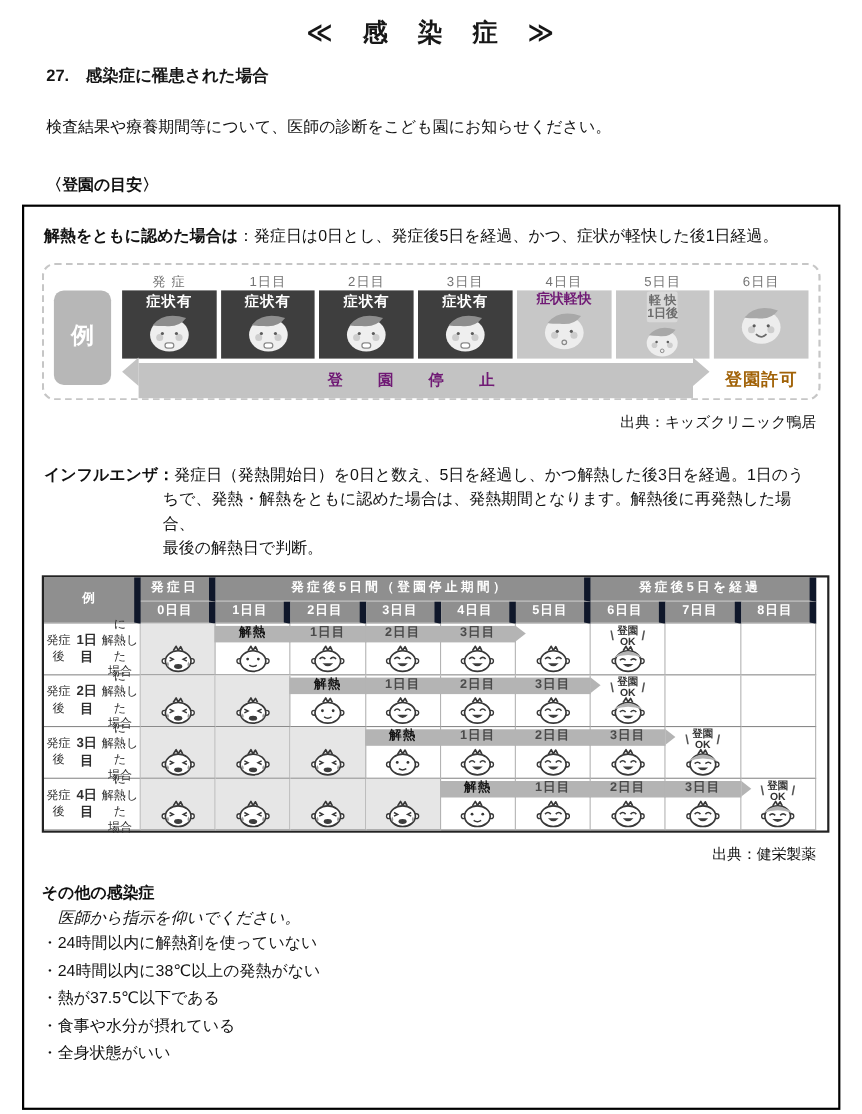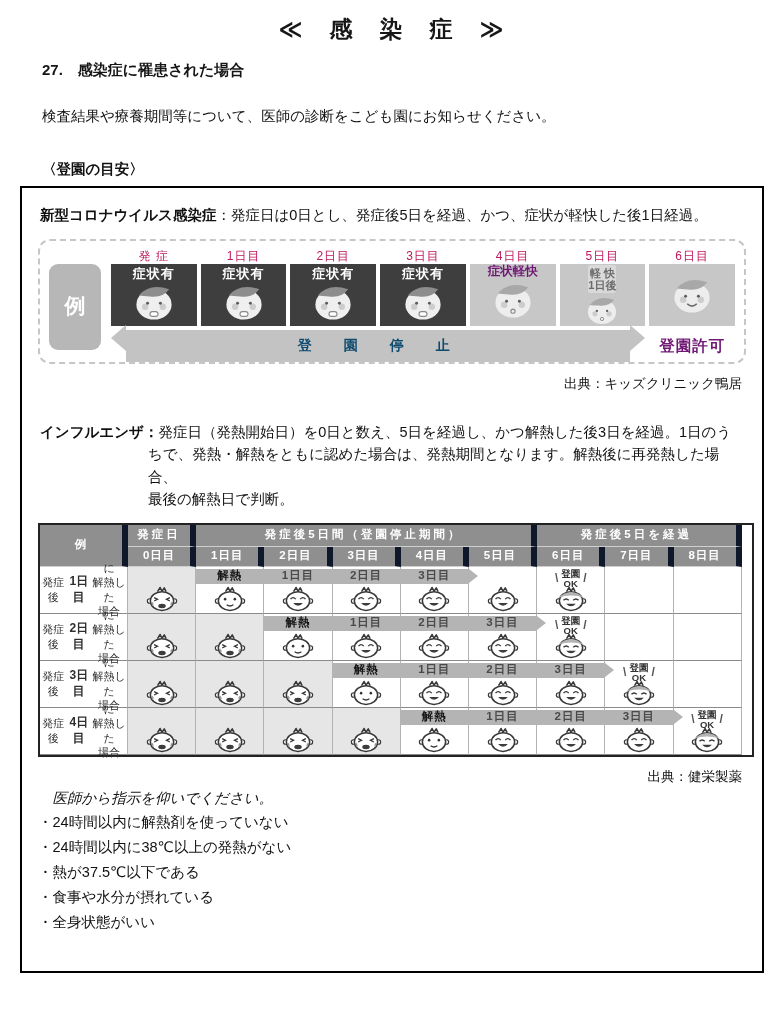--- a/index.html
+++ b/index.html
@@ -29,42 +29,42 @@
     margin-top:12px;padding:7px 9px 6px;display:flex;gap:10px;
   }
   .rei-box{
     width:52px;background:#b7b7b7;border-radius:9px;color:#fff;
     font-size:21px;font-weight:bold;display:flex;align-items:center;justify-content:center;
     margin:16px 0 6px;flex:none;
   }
   .ccols-wrap{flex:1;}
   .ccols{display:grid;grid-template-columns:repeat(7,1fr);gap:4px;}
   .ccol .cday{
-    height:16px;font-size:12px;color:#be185d;text-align:center;
+    height:16px;font-size:12px;color:#737373;text-align:center;
     letter-spacing:1px;line-height:16px;
   }
   .cbox{height:62px;display:flex;flex-direction:column;align-items:center;justify-content:flex-start;overflow:hidden;}
   .cbox.sick{background:#3e3e3e;}
   .cbox.sick .clabel{color:#fff;font-size:13px;font-weight:bold;letter-spacing:1px;line-height:15px;padding-top:2px;}
   .cbox.better,.cbox.better2,.cbox.ok{background:#c7c7c7;}
   .cbox.better .clabel{color:#701a75;font-size:12.5px;font-weight:bold;line-height:15px;padding-top:0;}
   .cbox.better2 .clabel{color:#6c6c6c;font-size:11px;font-weight:bold;line-height:12px;padding-top:2px;text-align:center;background:#d9d9d9;padding:2px 0;border-radius:2px;margin-top:1px;}
   .cbox.ok{justify-content:center;}
   .cbox svg{margin-top:1px;}
   .carrow{display:grid;grid-template-columns:repeat(7,1fr);gap:4px;margin-top:4px;height:26px;align-items:center;}
   .cband{
     grid-column:1/7;position:relative;height:32px;background:#c3c3c3;margin:0 15px;
     display:flex;align-items:center;justify-content:center;
-    color:#0c4a6e;font-weight:bold;font-size:14px;letter-spacing:9px;
+    color:#701a75;font-weight:bold;font-size:14px;letter-spacing:9px;
   }
   .cband::before{content:'';position:absolute;left:-15px;top:-5px;
     border-right:15px solid #c3c3c3;border-top:13.5px solid transparent;border-bottom:13.5px solid transparent;}
   .cband::after{content:'';position:absolute;right:-15px;top:-5px;
     border-left:15px solid #c3c3c3;border-top:13.5px solid transparent;border-bottom:13.5px solid transparent;}
-  .callow{grid-column:7;text-align:center;font-size:15.5px;font-weight:bold;color:#701a75;letter-spacing:1px;}
+  .callow{grid-column:7;text-align:center;font-size:15.5px;font-weight:bold;color:#a16207;letter-spacing:1px;}
   .source-line{text-align:right;font-size:13.5px;margin:10px 4px 0;color:#111;}
   
   .flu-lead{margin:26px 2px 0;padding-left:108px;text-indent:-108px;}
   .flu-table{
     margin-top:12px;width:712px;border:2px solid #222;
     display:grid;grid-template-columns:88px repeat(9,68.2px);
     grid-template-rows:22px 20px repeat(4,47px);
     background:#fff;box-sizing:content-box;
   }
   .fth{
@@ -113,21 +113,21 @@
 
 <div class="page-title">≪　感　染　症　≫</div>
 
 <div class="sec-head">27.　感染症に罹患された場合</div>
 <p class="body-par"><br><span>検査結果や療養期間等について、医師の診断をこども園にお知らせください。</span></p>
 
 <div class="meyasu">〈登園の目安〉</div>
 
 <div class="bigbox">
 
-  <p class="covid-lead"><b>新型コロナウイルス感染症</b><span>：発症日は0日とし、発症後5日を経過、かつ、症状が軽快した後1日経過。</span></p>
+  <p class="covid-lead"><b>解熱をともに認めた場合は</b><span>：発症日は0日とし、発症後5日を経過、かつ、症状が軽快した後1日経過。</span></p>
 
   <div class="cdiag">
     <div class="rei-box">例</div>
     <div class="ccols-wrap">
       <div class="ccols">
           <div class="ccol">
             <div class="cday">発 症</div>
             <div class="cbox sick">
               <div class="clabel">症状有</div>
               <svg width="52" height="40" viewBox="0 0 64 50">
@@ -794,20 +794,21 @@
             <path d="M25,19 q3.5,-3.5 7,0" fill="none" stroke="#383838" stroke-width="1.9"></path>
             <path d="M15.5,23.5 q6.5,7 13,0 z" fill="#3d3d3d"></path>
           </svg>
         </div>
       </div>
     </div>
 
   <div class="source-line">出典：健栄製薬</div>
 
   <div class="sonota">
+    <div class="sonota-head">その他の感染症</div>
     <p class="ind1">医師から指示を仰いでください。</p>
     <div class="bullets">
       <div>・24時間以内に解熱剤を使っていない</div>
       <div>・24時間以内に38℃以上の発熱がない</div>
       <div>・熱が37.5℃以下である</div>
       <div>・食事や水分が摂れている</div>
       <div>・全身状態がいい</div>
     </div>
   </div>
 

